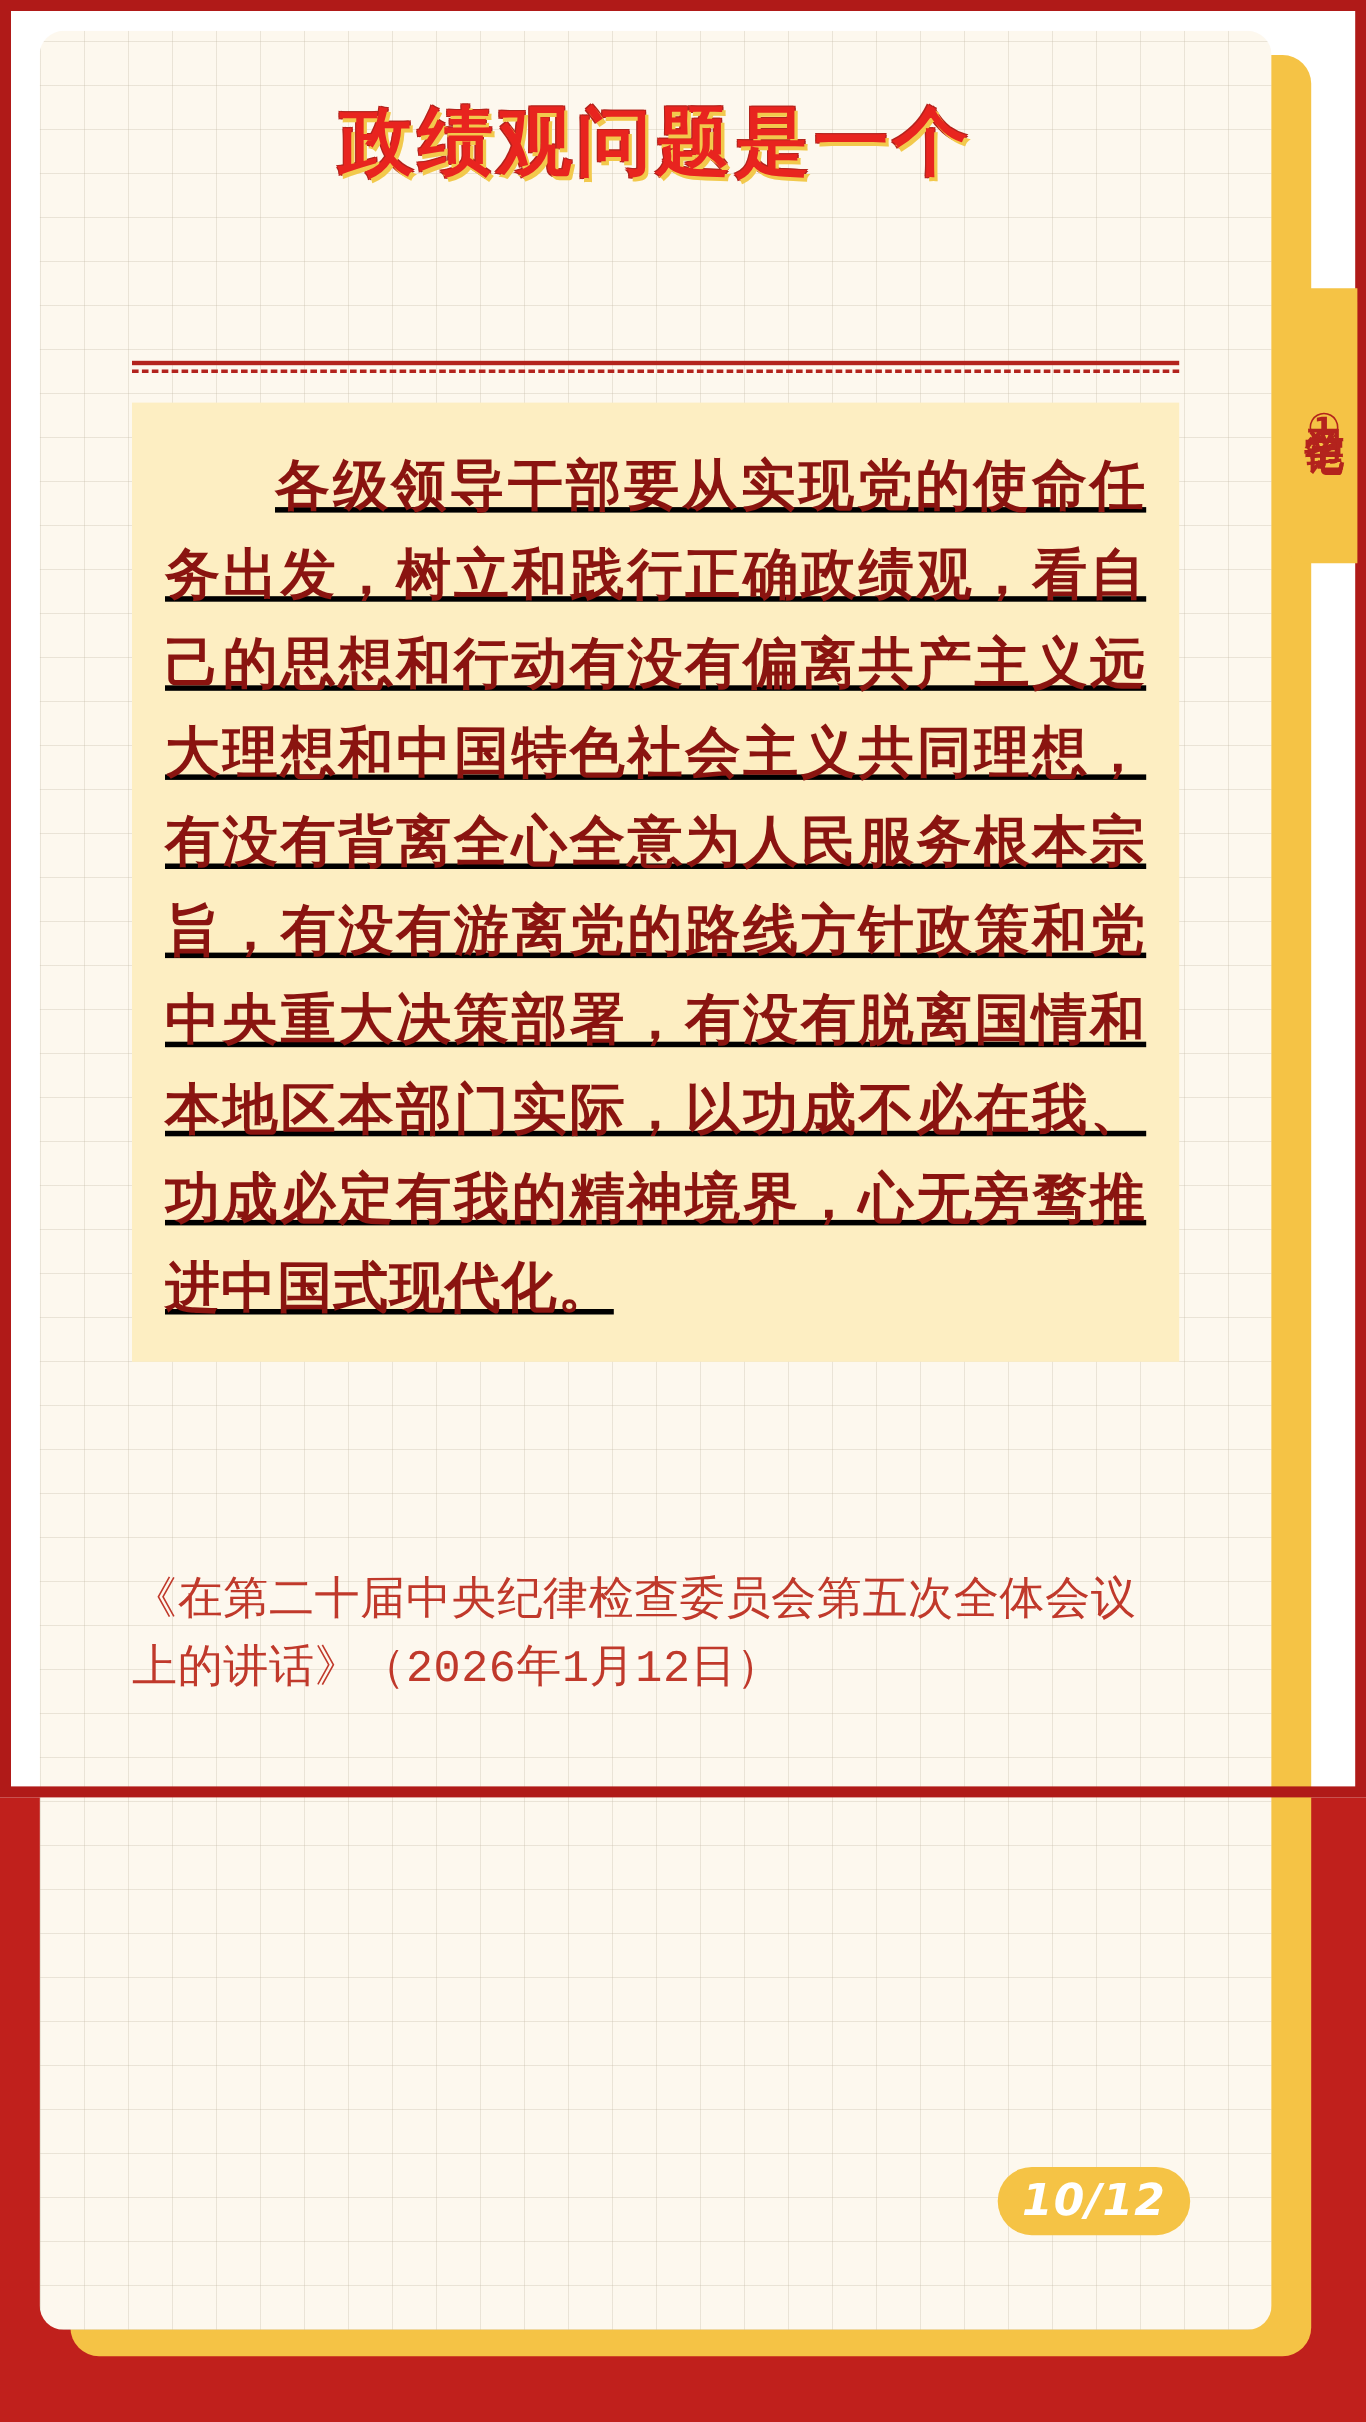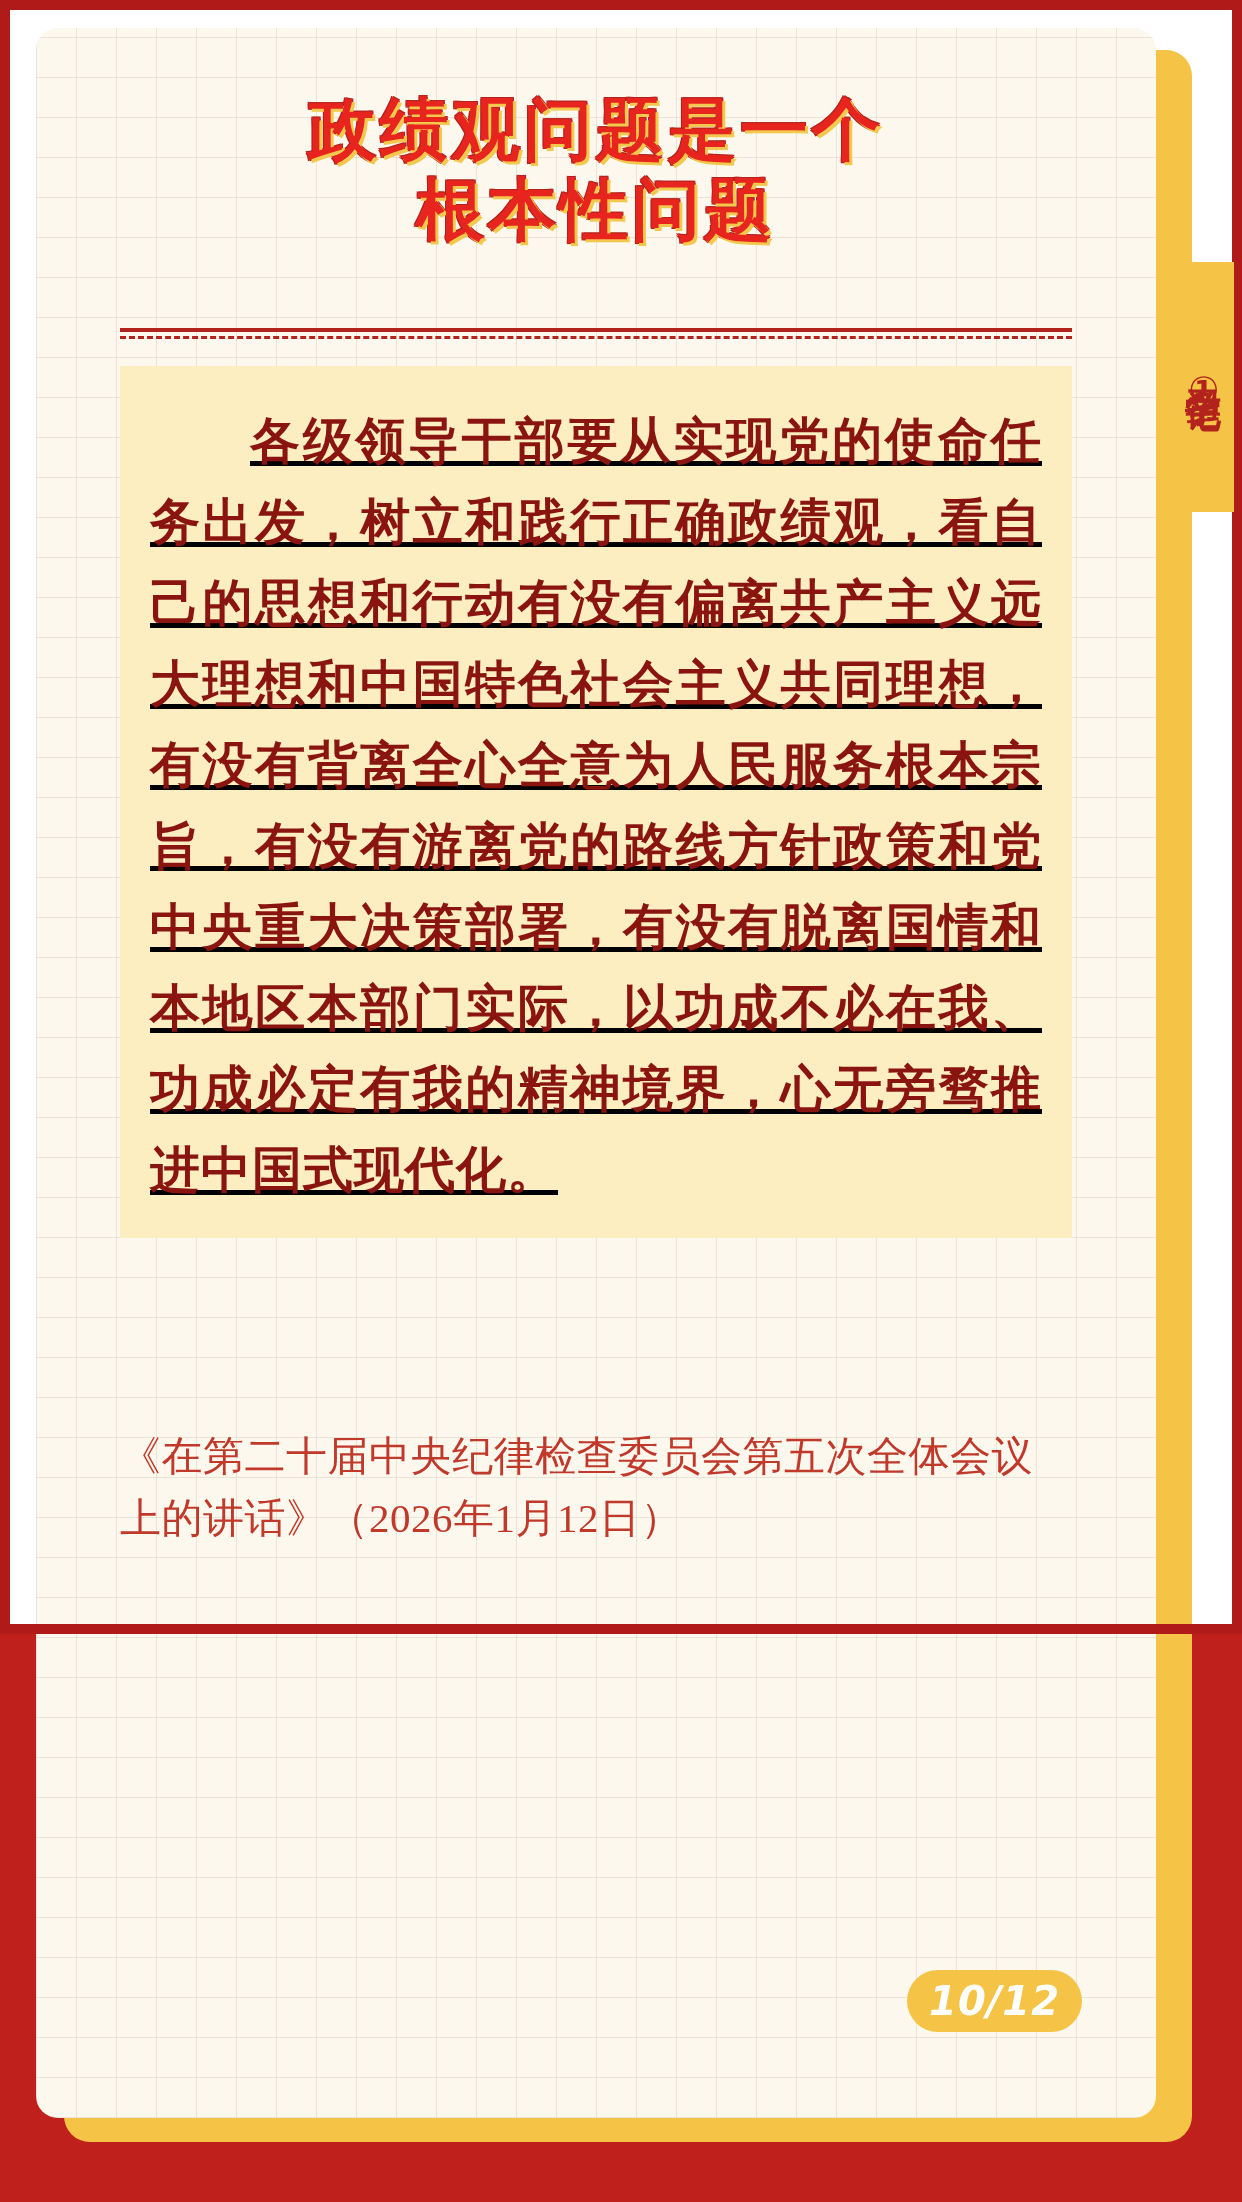--- a/index.html
+++ b/index.html
@@ -151,21 +151,21 @@
     text-indent: 100px;
     text-align: justify;
   }
 
   
   .source {
     position: absolute;
     left: 84px;
     top: 1398px;
     width: 952px;
-    font-family: Liberation Serif, serif;
+    font-family: Liberation Mono, monospace;
     font-size: 41px;
     line-height: 1.5;
     color: #c0392b;
     letter-spacing: 0.5px;
   }
 
   
   .page-badge {
     position: absolute;
     right: 74px;
@@ -191,21 +191,20 @@
 <body>
 
 <div class="poster">
 
   <div class="card-shadow"></div>
 
   <div class="card">
 
     <div class="title-wrap">
       <div class="title-line">政绩观问题是一个</div>
-      <div class="title-line">根本性问题</div>
     </div>
 
     <div class="divider">
       <div class="solid"></div>
       <div class="dashed"></div>
     </div>
 
     <div class="quote-box">
       <div class="quote-text">各级领导干部要从实现党的使命任务出发，树立和践行正确政绩观，看自己的思想和行动有没有偏离共产主义远大理想和中国特色社会主义共同理想，有没有背离全心全意为人民服务根本宗旨，有没有游离党的路线方针政策和党中央重大决策部署，有没有脱离国情和本地区本部门实际，以功成不必在我、功成必定有我的精神境界，心无旁骛推进中国式现代化。</div>
     </div>

